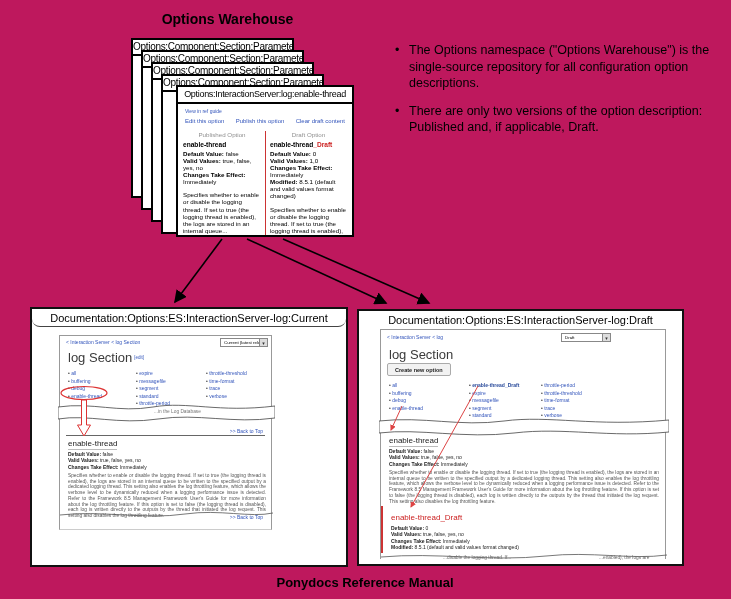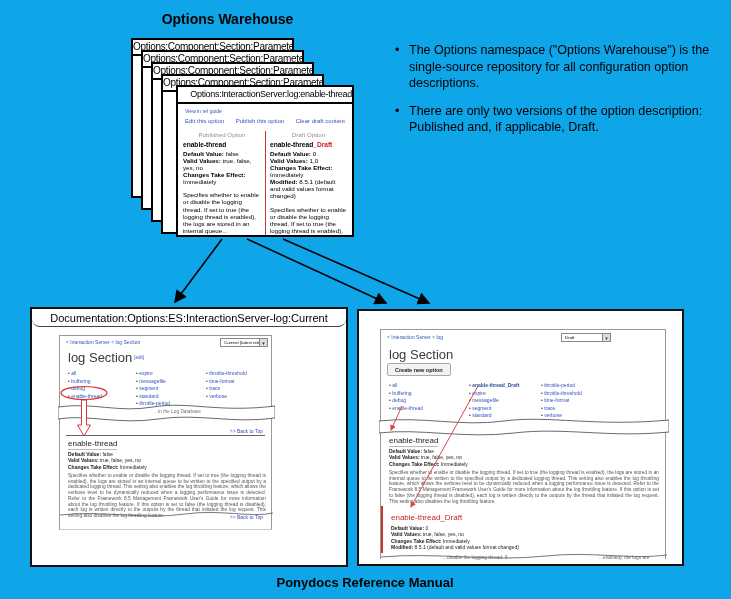--- a/index.html
+++ b/index.html
@@ -1,33 +1,33 @@
 <!DOCTYPE html>
 <html><head>
 <meta charset="utf-8">
 <style>
   * { margin:0; padding:0; box-sizing:border-box; }
   html,body { background:#fff; }
   body { font-family:"Liberation Sans", sans-serif; color:#000; }
-  .canvas { position:relative; width:731px; height:599px; background:#0ea5e9; overflow:hidden; }
+  .canvas { position:relative; width:731px; height:599px; background:#be185d; overflow:hidden; }
 
   .top-title { position:absolute; left:105px; top:11px; width:245px; text-align:center;
     font-size:14px; font-weight:bold; }
   .bottom-title { position:absolute; left:200px; top:575px; width:330px; text-align:center;
     font-size:13px; font-weight:bold; }
 
   
   .back-card { position:absolute; width:163px; height:160px; background:#fff; border:2px solid #000; }
   .bc0{left:131px;top:38px}.bc1{left:141px;top:50px}.bc2{left:151px;top:62px}.bc3{left:161px;top:74px}
   .back-card-title { display:block; font-size:10px; letter-spacing:-0.3px; text-align:center;
     padding:1px 0 2px; border-bottom:2px solid #000; white-space:nowrap; overflow:hidden; }
 
   .front-card { position:absolute; left:176px; top:85px; width:178px; height:152px;
     background:#fff; border:2px solid #000; overflow:hidden; }
-  .fc-title { font-size:9px; letter-spacing:-0.3px; text-align:right; padding:2px 0 3px;
+  .fc-title { font-size:9px; letter-spacing:-0.3px; text-align:center; padding:2px 0 3px;
     border-bottom:2px solid #000; white-space:nowrap; }
   .fc-body { padding:3px 5px 0; }
   .view-link { display:block; font-size:5px; color:#3355bb; margin:1px 0 4px 2px; }
   .fc-links { display:flex; justify-content:space-between; font-size:6px; color:#3355bb;
     padding:0 2px; margin-bottom:7px; }
   .fc-cols { display:flex; }
   .fc-col { width:50%; font-size:6.2px; line-height:1.15; }
   .fc-col.left  { padding-right:4px; }
   .fc-col.right { border-left:1.5px solid #cc3333; padding-left:4px; }
   .col-header { display:block; text-align:center; color:#909090; margin-bottom:3px; }
@@ -193,20 +193,21 @@
       <div class="torn" style="top:170px; left:0">
         <svg width="213" height="12" viewBox="0 0 213 12">
           <path d="M0,7 C40,2 85,12 125,6 C160,1 190,10 213,5" fill="none" stroke="#555" stroke-width="0.8"></path>
         </svg>
       </div>
       <span class="back-top" style="top:178px">&gt;&gt; Back to Top</span>
     </div>
   </div>
 
   <div class="panel draft">
+    <div class="panel-title">Documentation:Options:ES:InteractionServer-log:Draft</div>
     <div class="mini-page">
       <span class="bc-link" style="top:4px">&lt; Interaction Server &lt; log</span>
       <div class="dropdown" style="left:180px; top:3px; width:50px">
         <span>Draft</span>
         <span class="dd-btn">▾</span>
       </div>
       <div class="mp-h1" style="top:17px">
         <span>log Section</span>
       </div>
       <button class="create-btn">Create new option</button>

